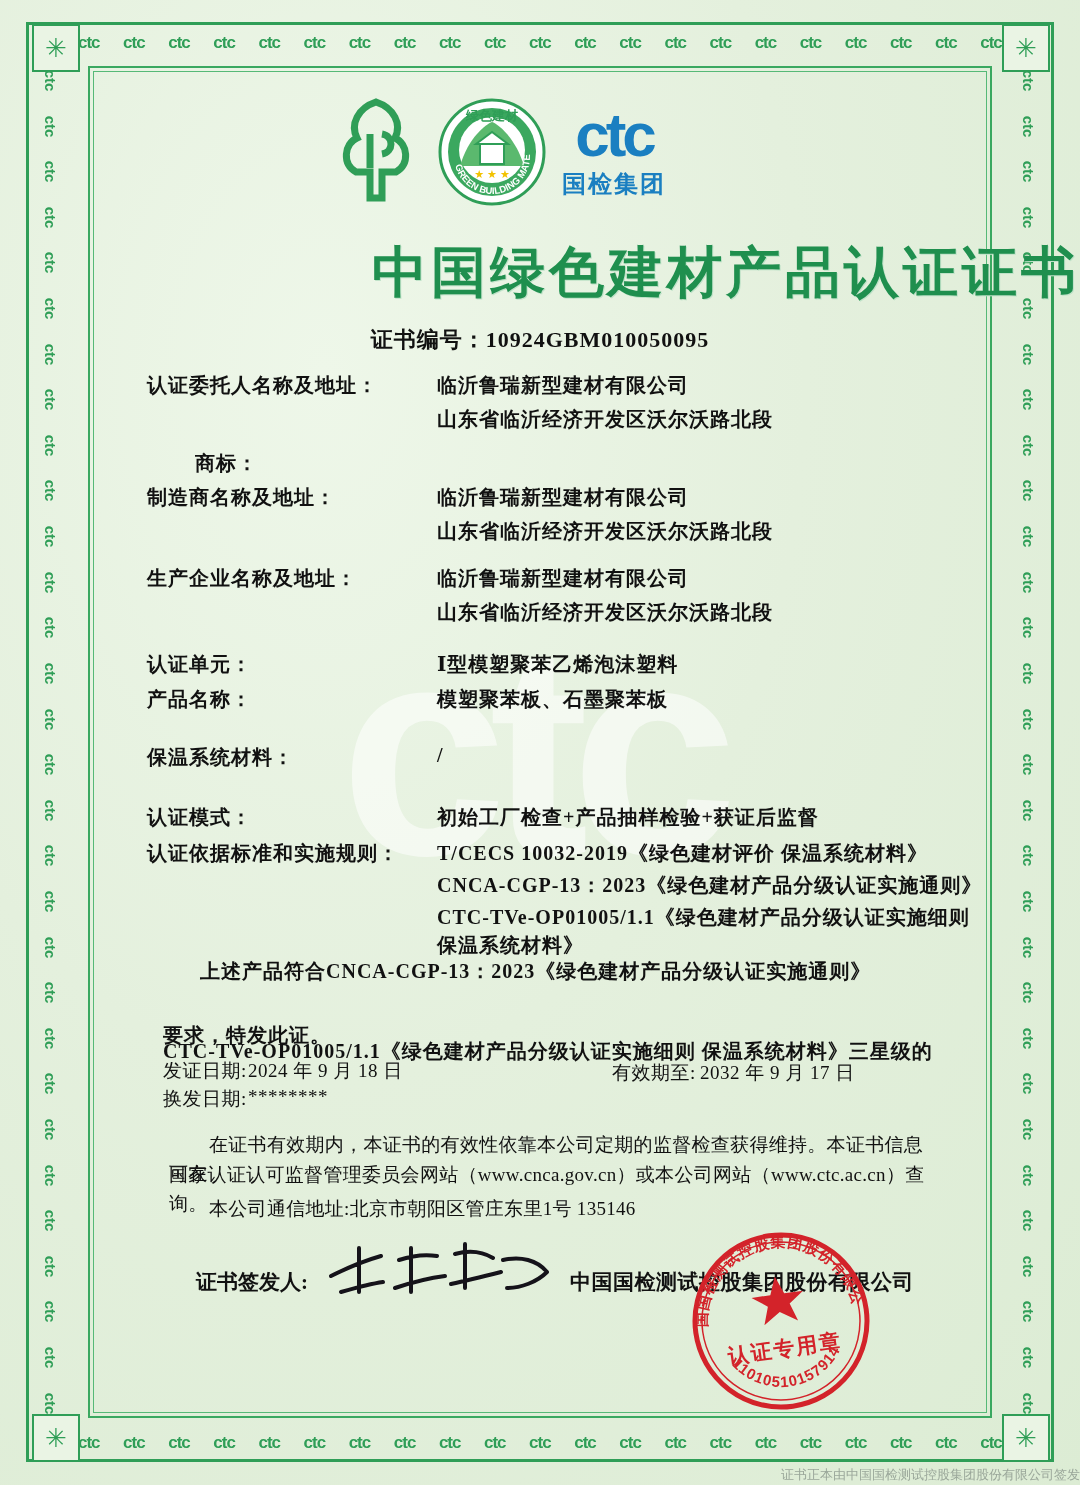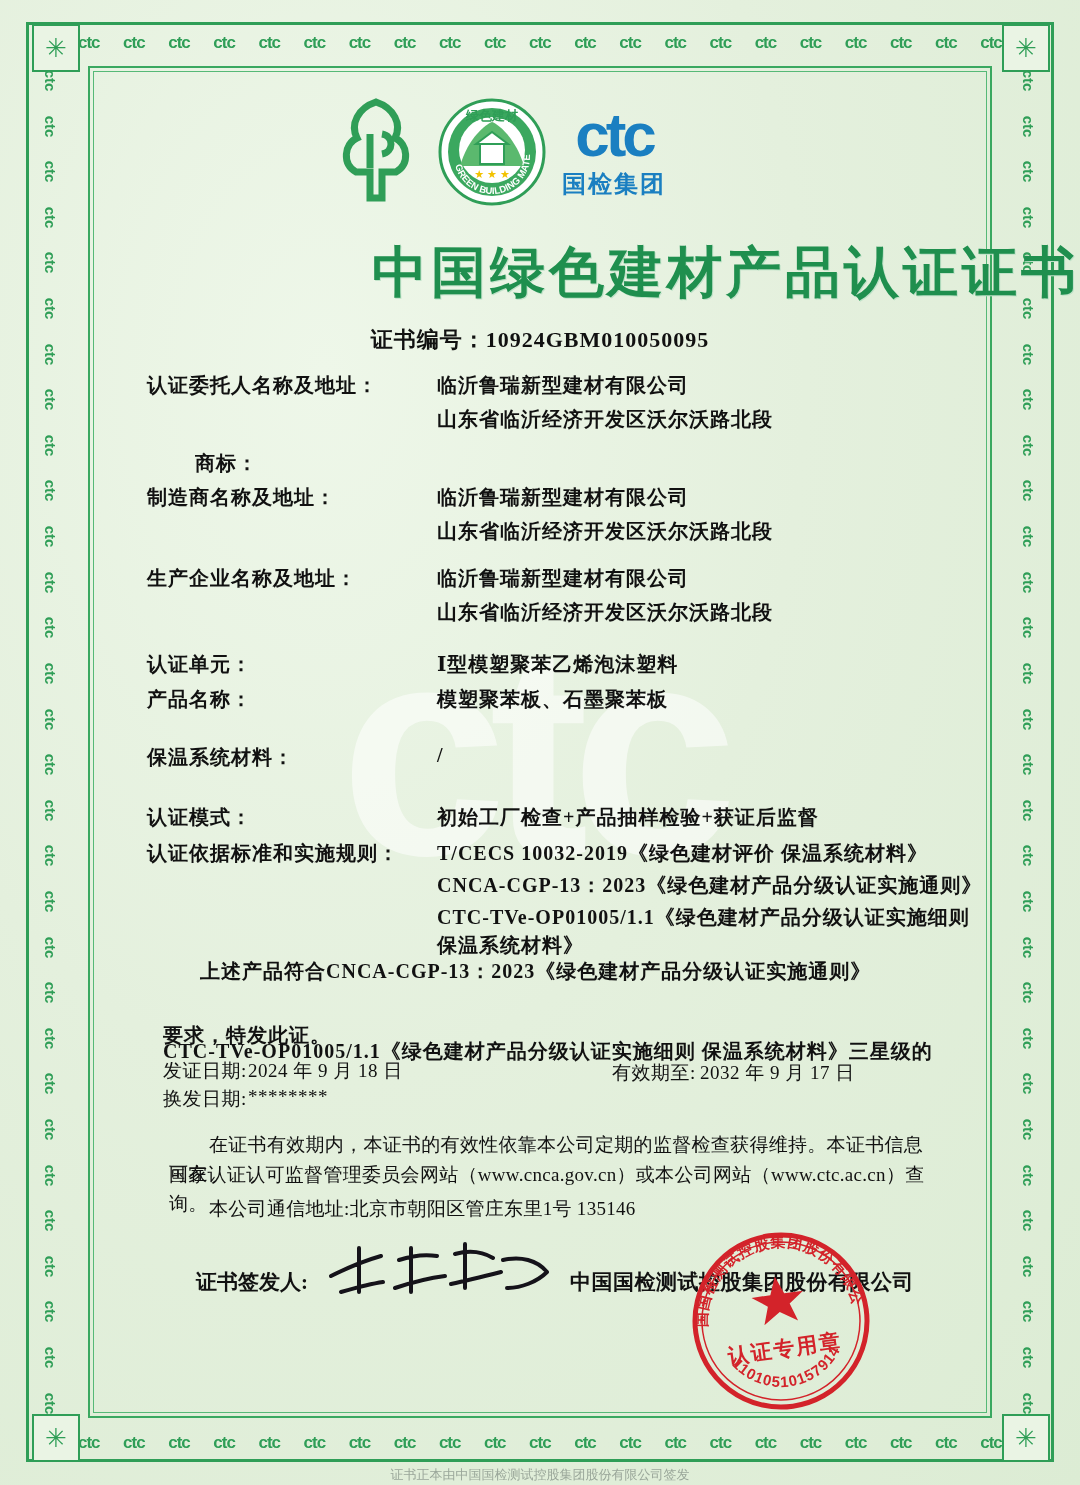--- a/index.html
+++ b/index.html
@@ -240,21 +240,21 @@
     fill: #d3232a;
     font-family: "Liberation Sans", sans-serif;
     font-size: 21px;
     font-weight: 700;
     letter-spacing: 2px;
   }
   .footer-cut {
     position: absolute;
     left: 0; top: 1466px;
     width: 1080px;
-    text-align: center;
+    text-align: right;
     font-size: 13px;
     color: #9aa79a;
     overflow: hidden;
     height: 16px;
   }
 </style>
 </head>
 <body>
 
 <div class="page">

